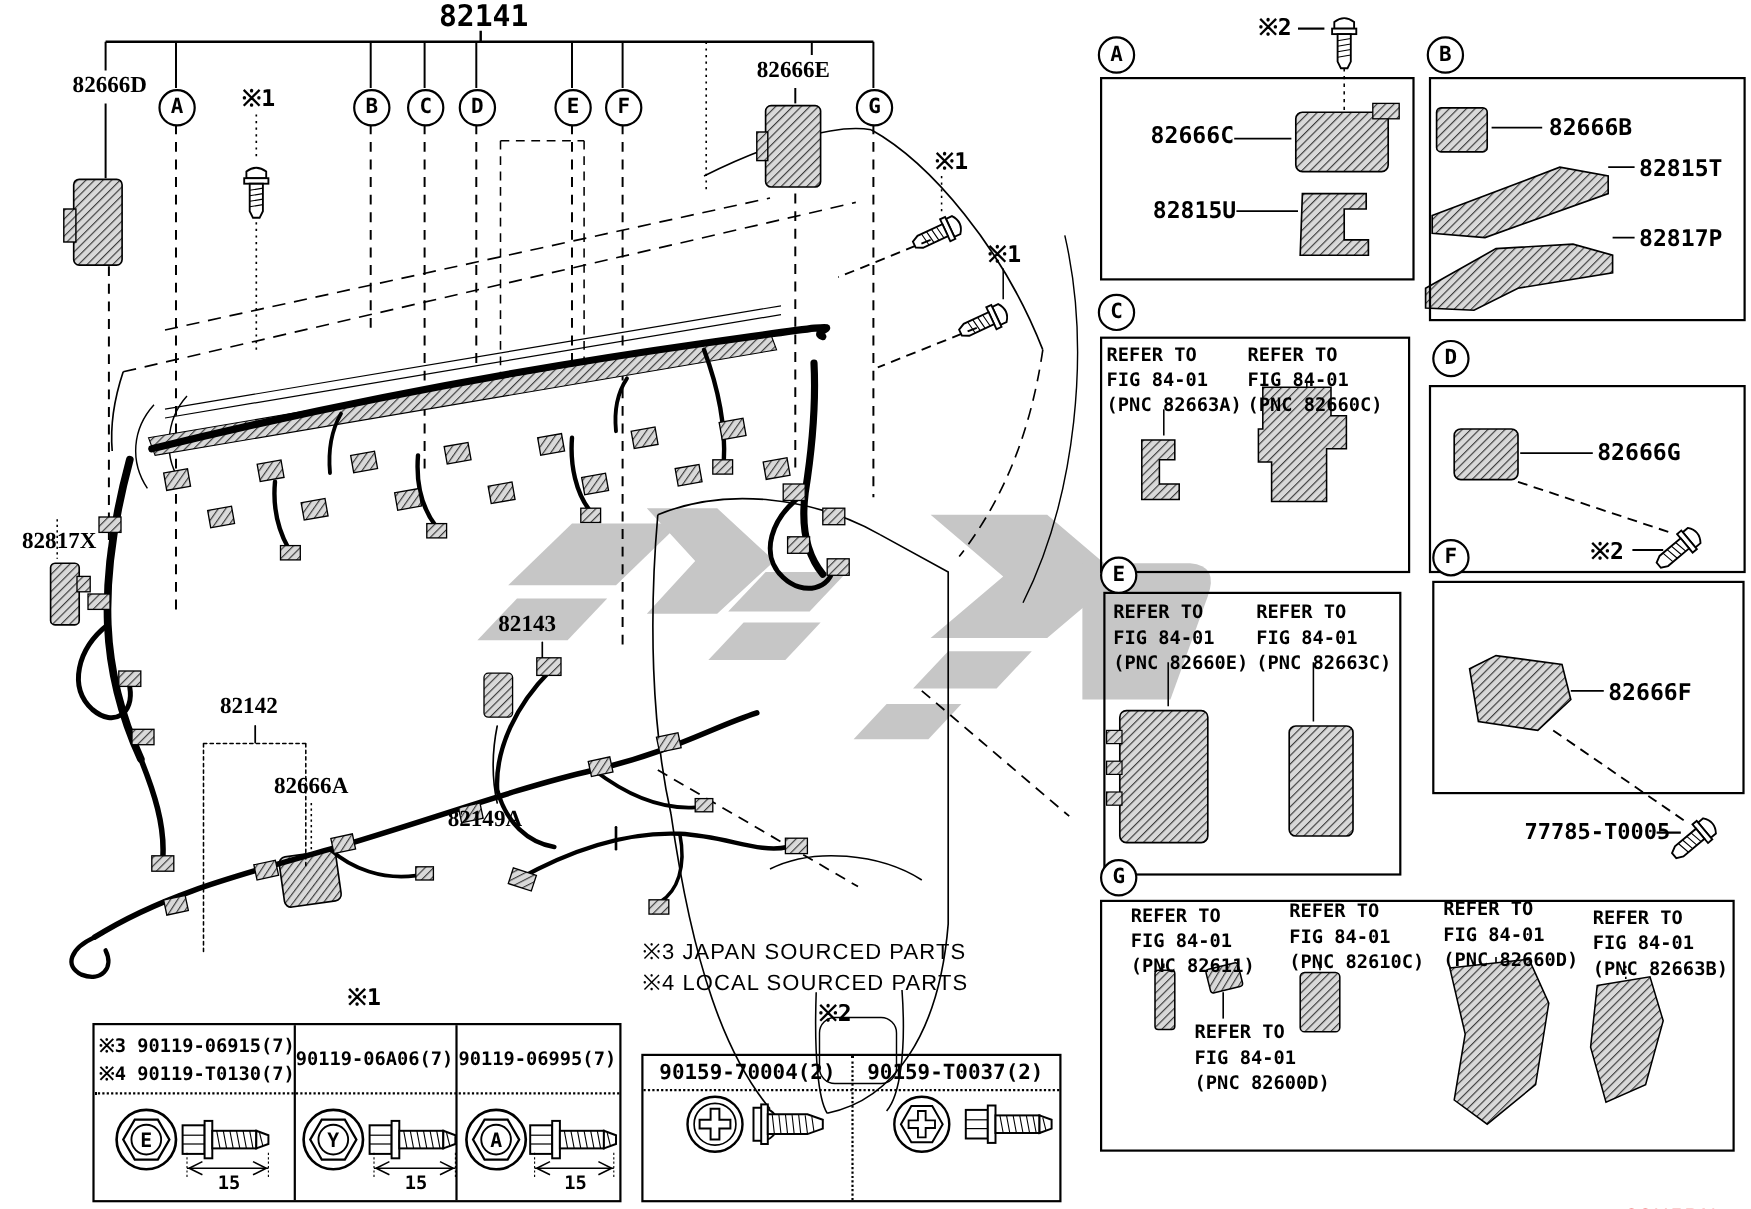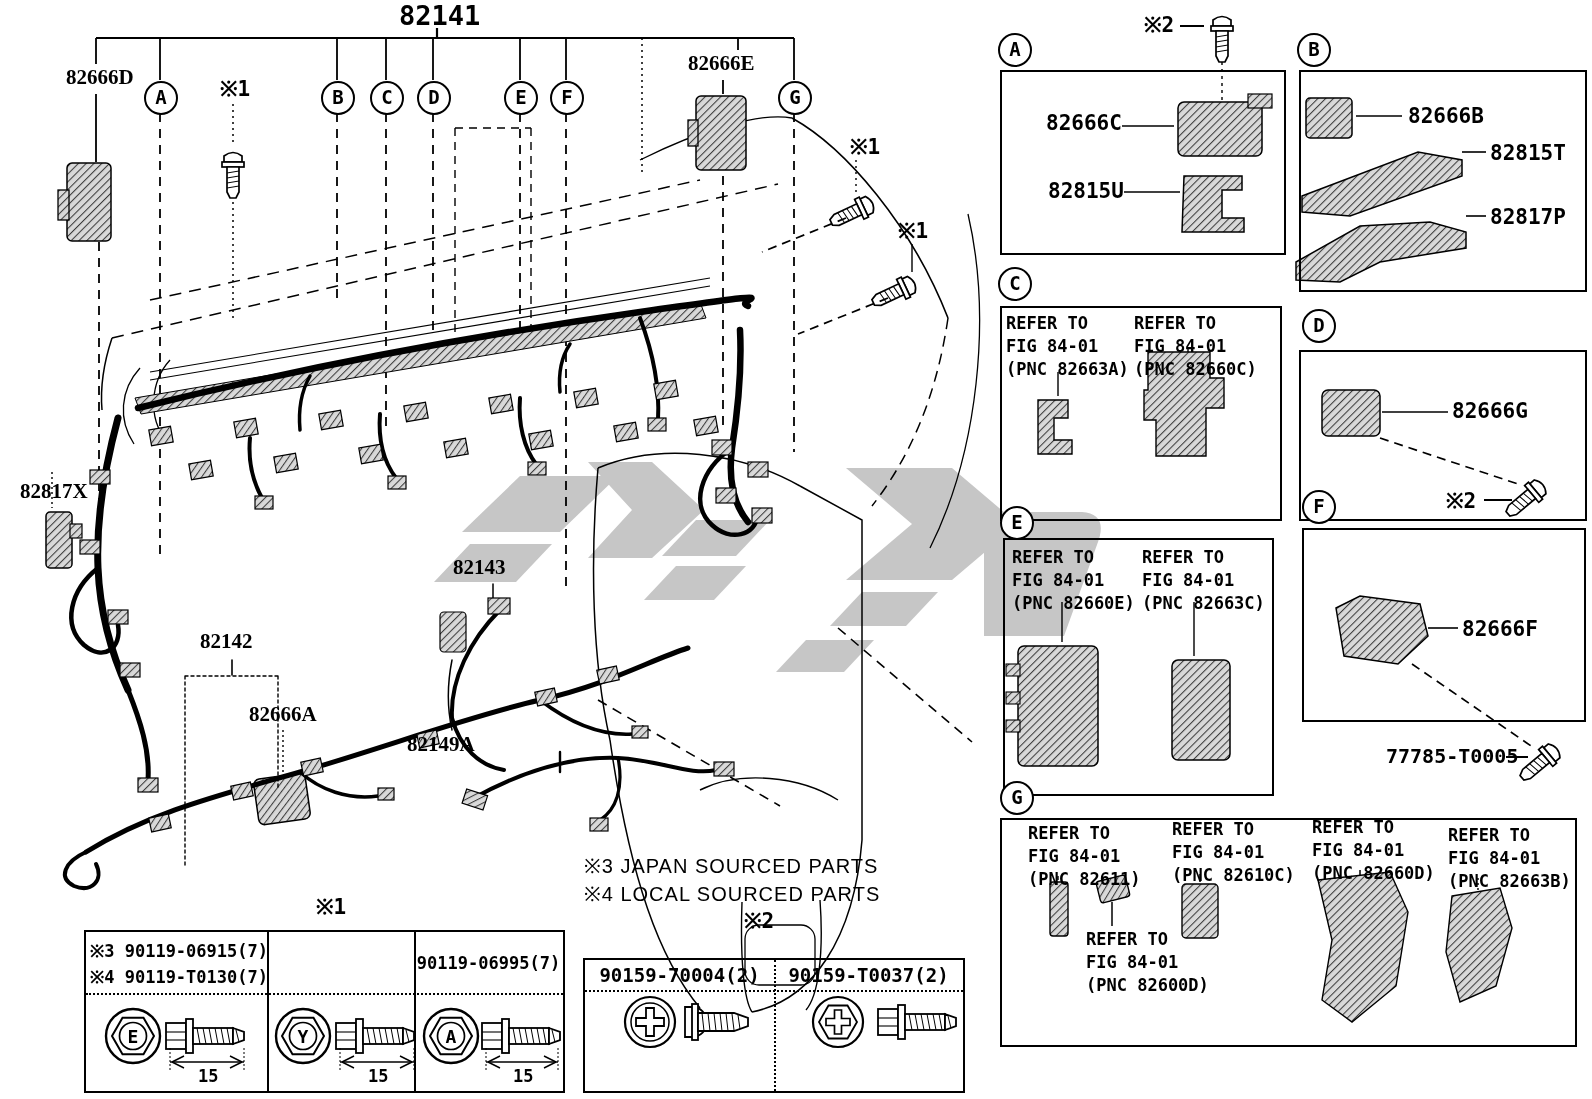--- a/index.html
+++ b/index.html
@@ -450,20 +450,21 @@
 
 <div class="lbl f21" style="left:316px;top:896px;">※1</div>
 <div class="tbl" style="left:84px;top:930px;width:477px;height:159px;">
   <div class="vline" style="left:181px;"></div>
   <div class="vline" style="left:328px;"></div>
   <div class="hline" style="top:61px;"></div>
   <div class="cellhead f17" style="left:4px;top:6px;line-height:26px;">
     <span style="display:block;">※3 90119-06915(7)</span>
     <span style="display:block;">※4 90119-T0130(7)</span>
   </div>
+  <div class="cellhead f17 ctr" style="left:181px;top:0;width:147px;height:61px;">90119-06A06(7)</div>
   <div class="cellhead f17 ctr" style="left:328px;top:0;width:149px;height:61px;">90119-06995(7)</div>
 </div>
 <div class="lbl f17" style="left:198px;top:1068px;">15</div>
 <div class="lbl f17" style="left:368px;top:1068px;">15</div>
 <div class="lbl f17" style="left:513px;top:1068px;">15</div>
 
 <div class="lbl f21" style="left:744px;top:910px;">※2</div>
 <div class="tbl" style="left:583px;top:958px;width:378px;height:131px;">
   <div class="vline dot" style="left:189px;"></div>
   <div class="hline" style="top:30px;"></div>

